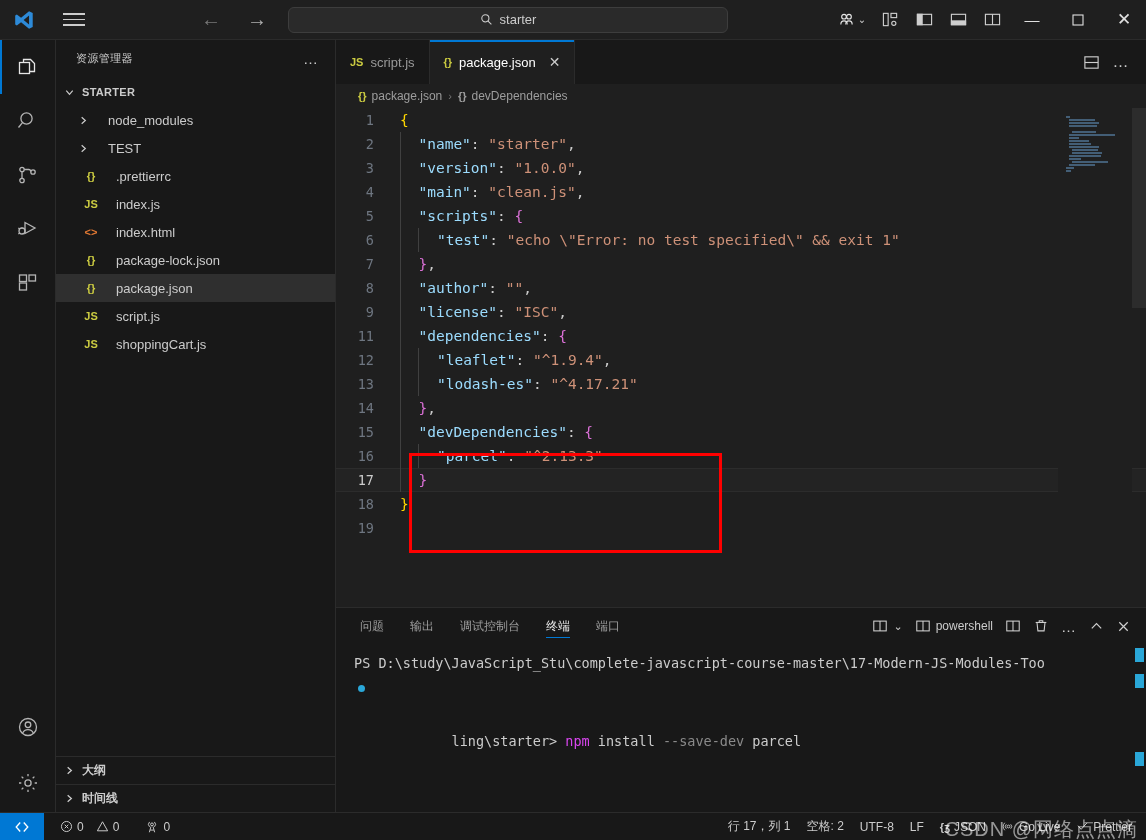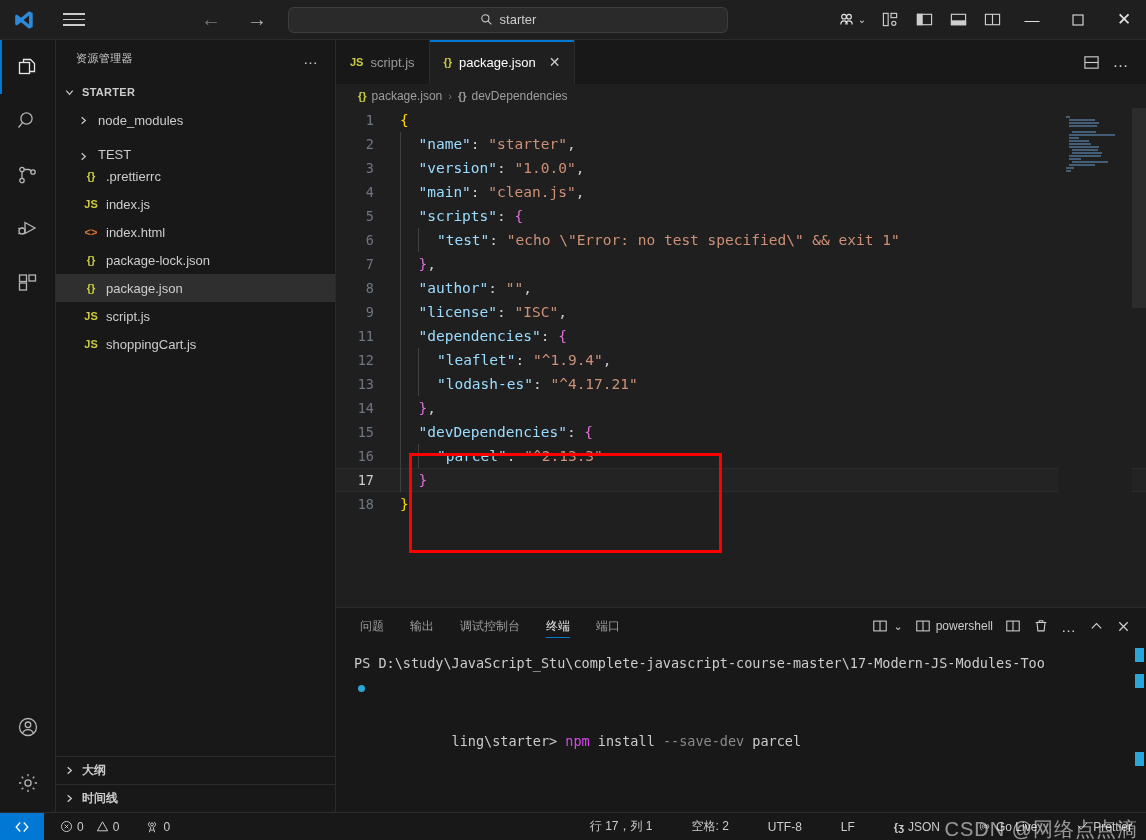--- a/index.html
+++ b/index.html
@@ -55,21 +55,21 @@
   .sb-tree { flex: 1; overflow: hidden; padding-top: 2px; }
   .tree-row { height: 28px; display: flex; align-items: center; font-size: 13px; color: #cccccc; cursor: pointer; padding-left: 8px; white-space: nowrap; }
   .tree-row.root { font-weight: bold; font-size: 11px; letter-spacing: .3px; }
   .tree-row.selected { background: #2f2f2f; }
   .chev { width: 18px; text-align: center; font-size: 11px; color: #cccccc; display:inline-block; }
   .chev.down svg, .chev.right svg { vertical-align: middle; }
   .f-icon { width: 26px; text-align: center; font-size: 11px; font-weight: bold; display:inline-block; }
   .f-json { color: #cbcb41; }
   .f-js { color: #cbcb41; }
   .f-html { color: #e37933; }
-  .tree-label { margin-left: 2px; }
+  .tree-label { margin-left: 12px; }
   .sb-section { height: 28px; border-top: 1px solid #2b2b2b; display: flex; align-items: center; font-size: 12px; font-weight: bold; color: #cccccc; padding-left: 8px; cursor: pointer; }
 
   
   .editorzone { flex: 1; display: flex; flex-direction: column; min-width: 0; background: #1f1f1f; }
   .tabsrow { height: 44px; background: #181818; display: flex; align-items: stretch; position: relative; }
   .tab {
     display: flex; align-items: center; gap: 7px; padding: 0 14px; font-size: 13px;
     color: #9a9a9a; background: #181818; cursor: pointer; border-right: 1px solid #2b2b2b; position: relative;
   }
   .tab.active { background: #1f1f1f; color: #ffffff; }
@@ -127,21 +127,21 @@
   .t-cmd { color: #cccccc; }
   .t-npm { color: #d946ef; }
   .t-flag { color: #8a8a8a; }
   .t-scroll { position: absolute; top:0; right: 0; width: 14px; bottom: 0; }
   .t-mark { position: absolute; right: 2px; width: 9px; height: 14px; background: #2aa7d8; }
 
   
   .statusbar { height: 28px; min-height: 28px; background: #181818; display: flex; align-items: center; font-size: 12px; color: #cccccc; border-top:1px solid #2b2b2b; position: relative; }
   .sb-remote { width: 44px; height: 28px; background: #0078d4; display: flex; align-items: center; justify-content: center; color: #fff; cursor:pointer; }
   .sb-cell { display: flex; align-items: center; gap: 4px; padding: 0 8px; height: 28px; cursor: pointer; }
-  .sb-right { margin-left: auto; display: flex; align-items: center; gap: 23px; }
+  .sb-right { margin-left: auto; display: flex; align-items: center; }
   .watermark { position: absolute; right: 8px; top: 3px; font-size: 20px; color: rgba(255,255,255,.55); letter-spacing: 1px; pointer-events: none; font-family: "Liberation Sans", sans-serif;}
   svg { display: block; }
 </style>
 </head>
 <body>
 
 <div id="app">
 
   <div class="titlebar">
     <div class="tb-logo">
@@ -285,21 +285,21 @@
         </div>
 
         <div class="tree-row" style="padding-left:22px;">
           <span class="chev right">
             <svg width="11" height="11" viewBox="0 0 12 12" fill="none" stroke="#cccccc" stroke-width="1.3">
                 <path d="M4 2.5 L8 6 L4 9.5"></path>
               </svg>
           </span>
           <span class="tree-label">node_modules</span>
         </div>
-        <div class="tree-row" style="padding-left:22px;align-items:flex-end;">
+        <div class="tree-row" style="padding-left:22px;">
           <span class="chev right">
             <svg width="11" height="11" viewBox="0 0 12 12" fill="none" stroke="#cccccc" stroke-width="1.3">
                 <path d="M4 2.5 L8 6 L4 9.5"></path>
               </svg>
           </span>
           <span class="tree-label">TEST</span>
         </div>
         <div class="tree-row" style="padding-left:22px;">
           <span class="f-icon f-json">{}</span>
           <span class="tree-label">.prettierrc</span>
@@ -394,20 +394,21 @@
             <div class="cl"><div class="gut">8</div><div class="codetext"><span class="indent-guide"></span>  <span class="tk-key">"author"</span><span class="tk-punct">: </span><span class="tk-str">""</span><span class="tk-punct">,</span></div></div>
             <div class="cl"><div class="gut">9</div><div class="codetext"><span class="indent-guide"></span>  <span class="tk-key">"license"</span><span class="tk-punct">: </span><span class="tk-str">"ISC"</span><span class="tk-punct">,</span></div></div>
             <div class="cl"><div class="gut">11</div><div class="codetext"><span class="indent-guide"></span>  <span class="tk-key">"dependencies"</span><span class="tk-punct">: </span><span class="tk-brace-p">{</span></div></div>
             <div class="cl"><div class="gut">12</div><div class="codetext"><span class="indent-guide"></span>  <span class="indent-guide"></span>  <span class="tk-key">"leaflet"</span><span class="tk-punct">: </span><span class="tk-str">"^1.9.4"</span><span class="tk-punct">,</span></div></div>
             <div class="cl"><div class="gut">13</div><div class="codetext"><span class="indent-guide"></span>  <span class="indent-guide"></span>  <span class="tk-key">"lodash-es"</span><span class="tk-punct">: </span><span class="tk-str">"^4.17.21"</span></div></div>
             <div class="cl"><div class="gut">14</div><div class="codetext"><span class="indent-guide"></span>  <span class="tk-brace-p">}</span><span class="tk-punct">,</span></div></div>
             <div class="cl"><div class="gut">15</div><div class="codetext"><span class="indent-guide"></span>  <span class="tk-key">"devDependencies"</span><span class="tk-punct">: </span><span class="tk-brace-p">{</span></div></div>
             <div class="cl"><div class="gut">16</div><div class="codetext"><span class="indent-guide"></span>  <span class="indent-guide"></span>  <span class="tk-key">"parcel"</span><span class="tk-punct">: </span><span class="tk-str">"^2.13.3"</span></div></div>
             <div class="cl curline"><div class="gut cur">17</div><div class="codetext"><span class="indent-guide"></span>  <span class="tk-brace-p">}</span></div></div>
             <div class="cl"><div class="gut">18</div><div class="codetext"><span class="tk-brace-y">}</span></div></div>
+            <div class="cl"><div class="gut">19</div><div class="codetext"></div></div>
           </div>
 
         <div class="hl-box" style="left:73px; top:345px; width:313px; height:100px;"></div>
 
         <div class="minimap">
           <div id="mm" style="padding-top:8px;padding-left:8px;">
               <div class="mm-line" style="width: 4px; margin-left: 0px;"></div>
               <div class="mm-line" style="width: 26px; margin-left: 3px;"></div>
               <div class="mm-line" style="width: 30px; margin-left: 3px;"></div>
               <div class="mm-line" style="width: 28px; margin-left: 3px;"></div>

